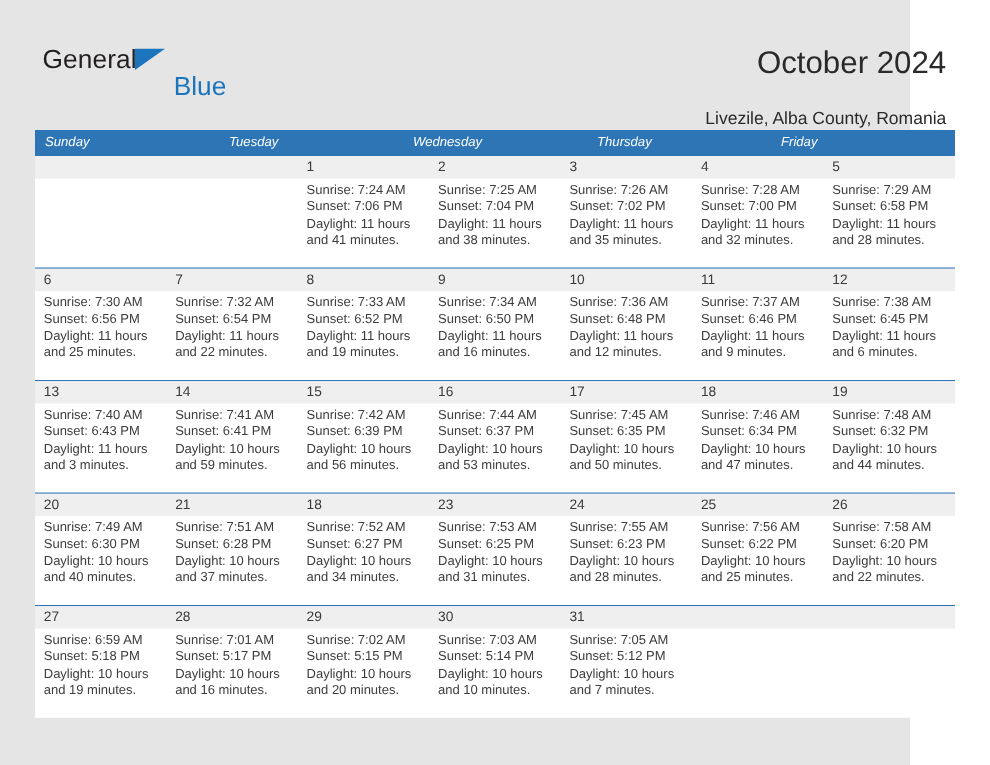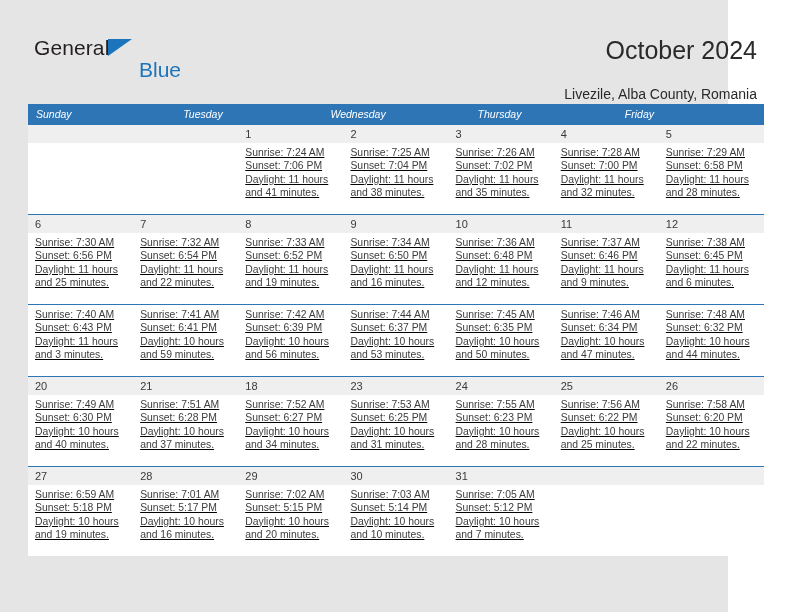--- a/index.html
+++ b/index.html
@@ -116,21 +116,20 @@
     flex: 1 1 0;
     font-size: 11px;
     color: #3a3a3a;
     line-height: 18px;
     padding-left: 7px;
   }
   .bodyrow {
     display: flex;
     height: 71px;
     background: #ffffff;
-    text-decoration: underline;
   }
   .bodyrow .dcell {
     flex: 1 1 0;
     padding: 3px 6px 0 7px;
     overflow: hidden;
   }
   .dcell .ln {
     font-size: 10.4px;
     color: #3d3d3d;
     line-height: 13.4px;
@@ -256,20 +255,29 @@
             </div>
             <div class="dcell">
               <div class="ln">Sunrise: 7:38 AM</div>
               <div class="ln">Sunset: 6:45 PM</div>
               <div class="ln">Daylight: 11 hours</div>
               <div class="ln">and 6 minutes.</div>
             </div>
           </div>
         </div>
         <div class="week">
+          <div class="daterow">
+            <div class="dnum">13</div>
+            <div class="dnum">14</div>
+            <div class="dnum">15</div>
+            <div class="dnum">16</div>
+            <div class="dnum">17</div>
+            <div class="dnum">18</div>
+            <div class="dnum">19</div>
+          </div>
           <div class="bodyrow">
             <div class="dcell">
               <div class="ln">Sunrise: 7:40 AM</div>
               <div class="ln">Sunset: 6:43 PM</div>
               <div class="ln">Daylight: 11 hours</div>
               <div class="ln">and 3 minutes.</div>
             </div>
             <div class="dcell">
               <div class="ln">Sunrise: 7:41 AM</div>
               <div class="ln">Sunset: 6:41 PM</div>

